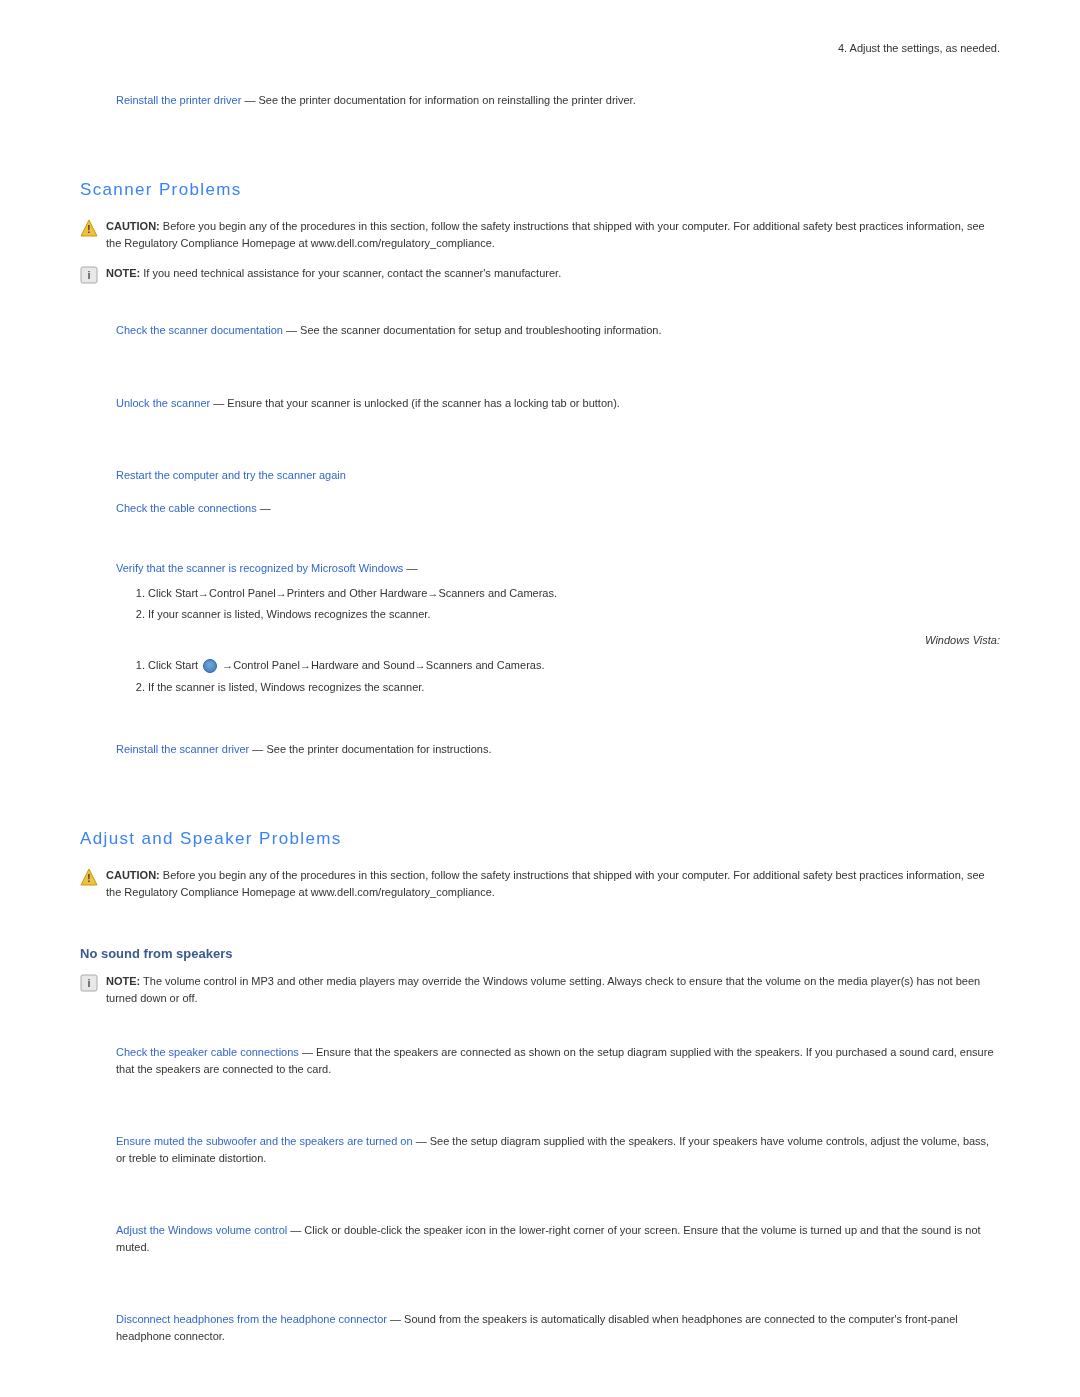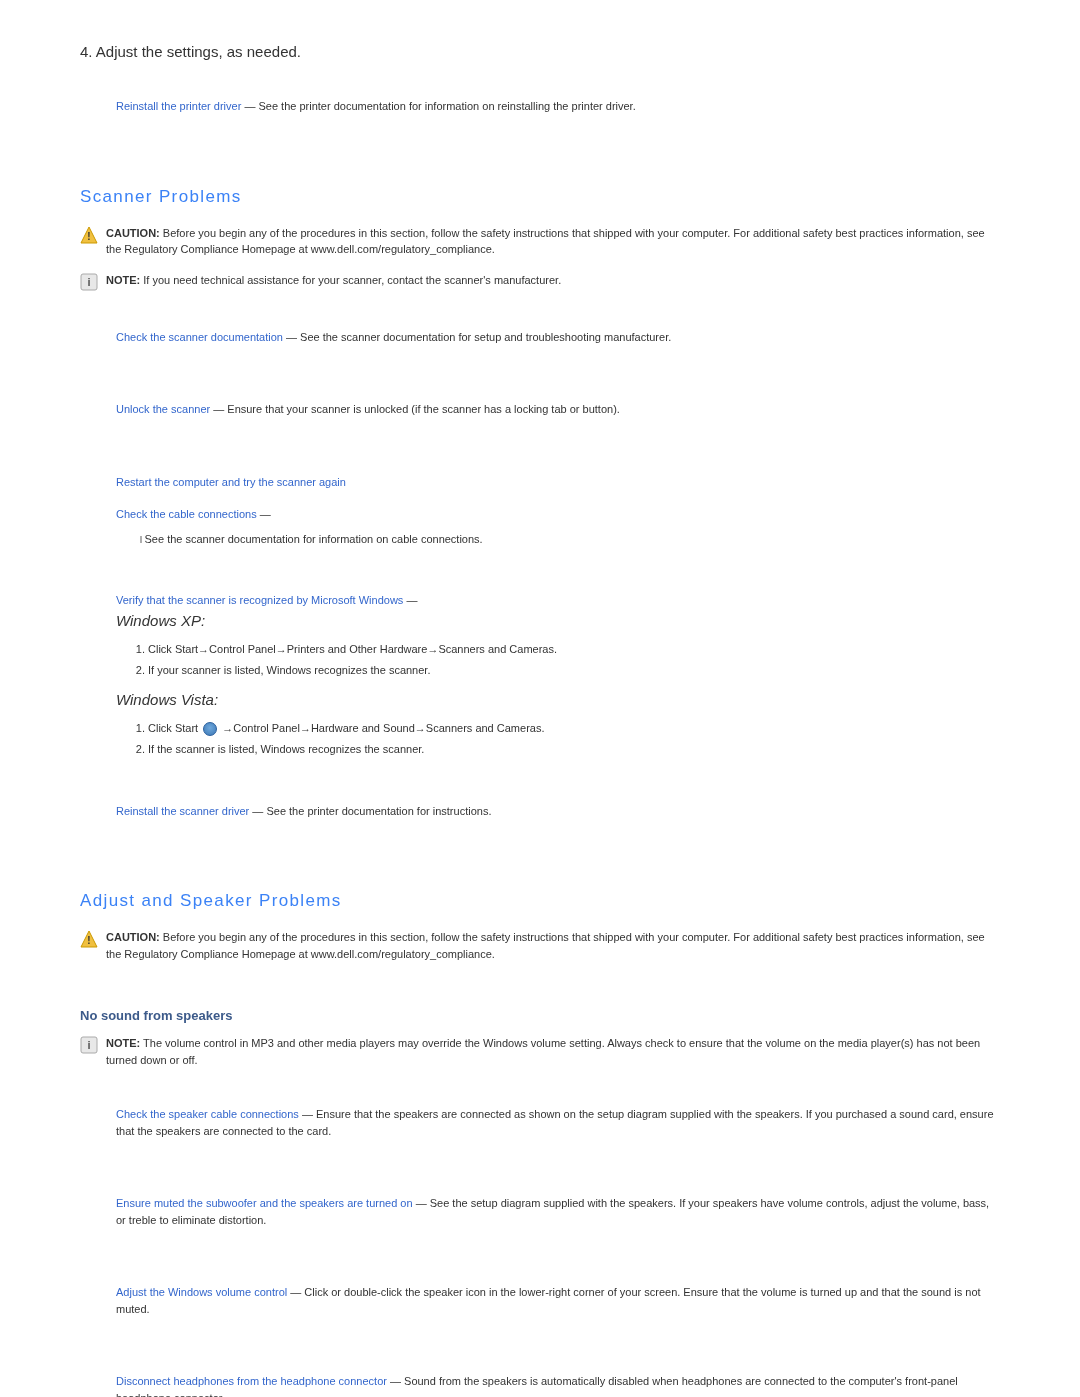--- a/index.html
+++ b/index.html
@@ -141,23 +141,24 @@
       vertical-align: middle;
       margin: 0 2px;
       border: 1px solid #2a5f9e;
     }
 
     .content-block {
       margin-bottom: 6px;
     }
 
     p {
-      font-size: 15px;
+      font-size: 11px;
       line-height: 1.6;
       margin-bottom: 6px;
+      text-align: right;
     }
   </style>
 </head>
 <body>
 
 
 
 
 <div class="content-block">
   <p>4.    Adjust the settings, as needed.</p>
@@ -200,52 +201,50 @@
   <span>
     <span class="bold-label">NOTE:</span>
     <span>If you need technical assistance for your scanner, contact the scanner's manufacturer.</span>
   </span>
 </div>
 
 <br>
 
 
 <div class="link-line">
-  <a class="link-text">Check the scanner documentation</a><span class="em-dash"> — </span><span>See the scanner documentation for setup and troubleshooting manufacturer.</span>
+  <a class="link-text">Check the scanner documentation</a><span class="em-dash"> — </span><span>See the scanner documentation for setup and troubleshooting information.</span>
 </div>
 
 <br><br>
 
 
 <div class="link-line">
   <a class="link-text">Unlock the scanner</a><span class="em-dash"> — </span><span>Ensure that your scanner is unlocked (if the scanner has a locking tab or button).</span>
 </div>
 
 <br><br>
 
 
 <div class="link-line">
   <a class="link-text">Restart the computer and try the scanner again</a>
 </div>
 
 
 <div class="link-line">
   <a class="link-text">Check the cable connections</a><span class="em-dash"> —</span>
   <ul class="bullet-list">
-    <li>See the scanner documentation for information on cable connections.</li>
   </ul>
 </div>
 
 <br>
 
 
 <div class="link-line">
   <a class="link-text">Verify that the scanner is recognized by Microsoft Windows</a><span class="em-dash"> —</span>
   <br>
-  <p><span class="italic-label">Windows XP:</span></p>
   <ol class="ordered-list">
     <li>Click Start→Control Panel→Printers and Other Hardware→Scanners and Cameras.</li>
     <li>If your scanner is listed, Windows recognizes the scanner.</li>
   </ol>
   <p><span class="italic-label">Windows Vista:</span></p>
   <ol class="ordered-list">
     <li>Click Start <span class="windows-globe"></span> →Control Panel→Hardware and Sound→Scanners and Cameras.</li>
     <li>If the scanner is listed, Windows recognizes the scanner.</li>
   </ol>
 </div>

